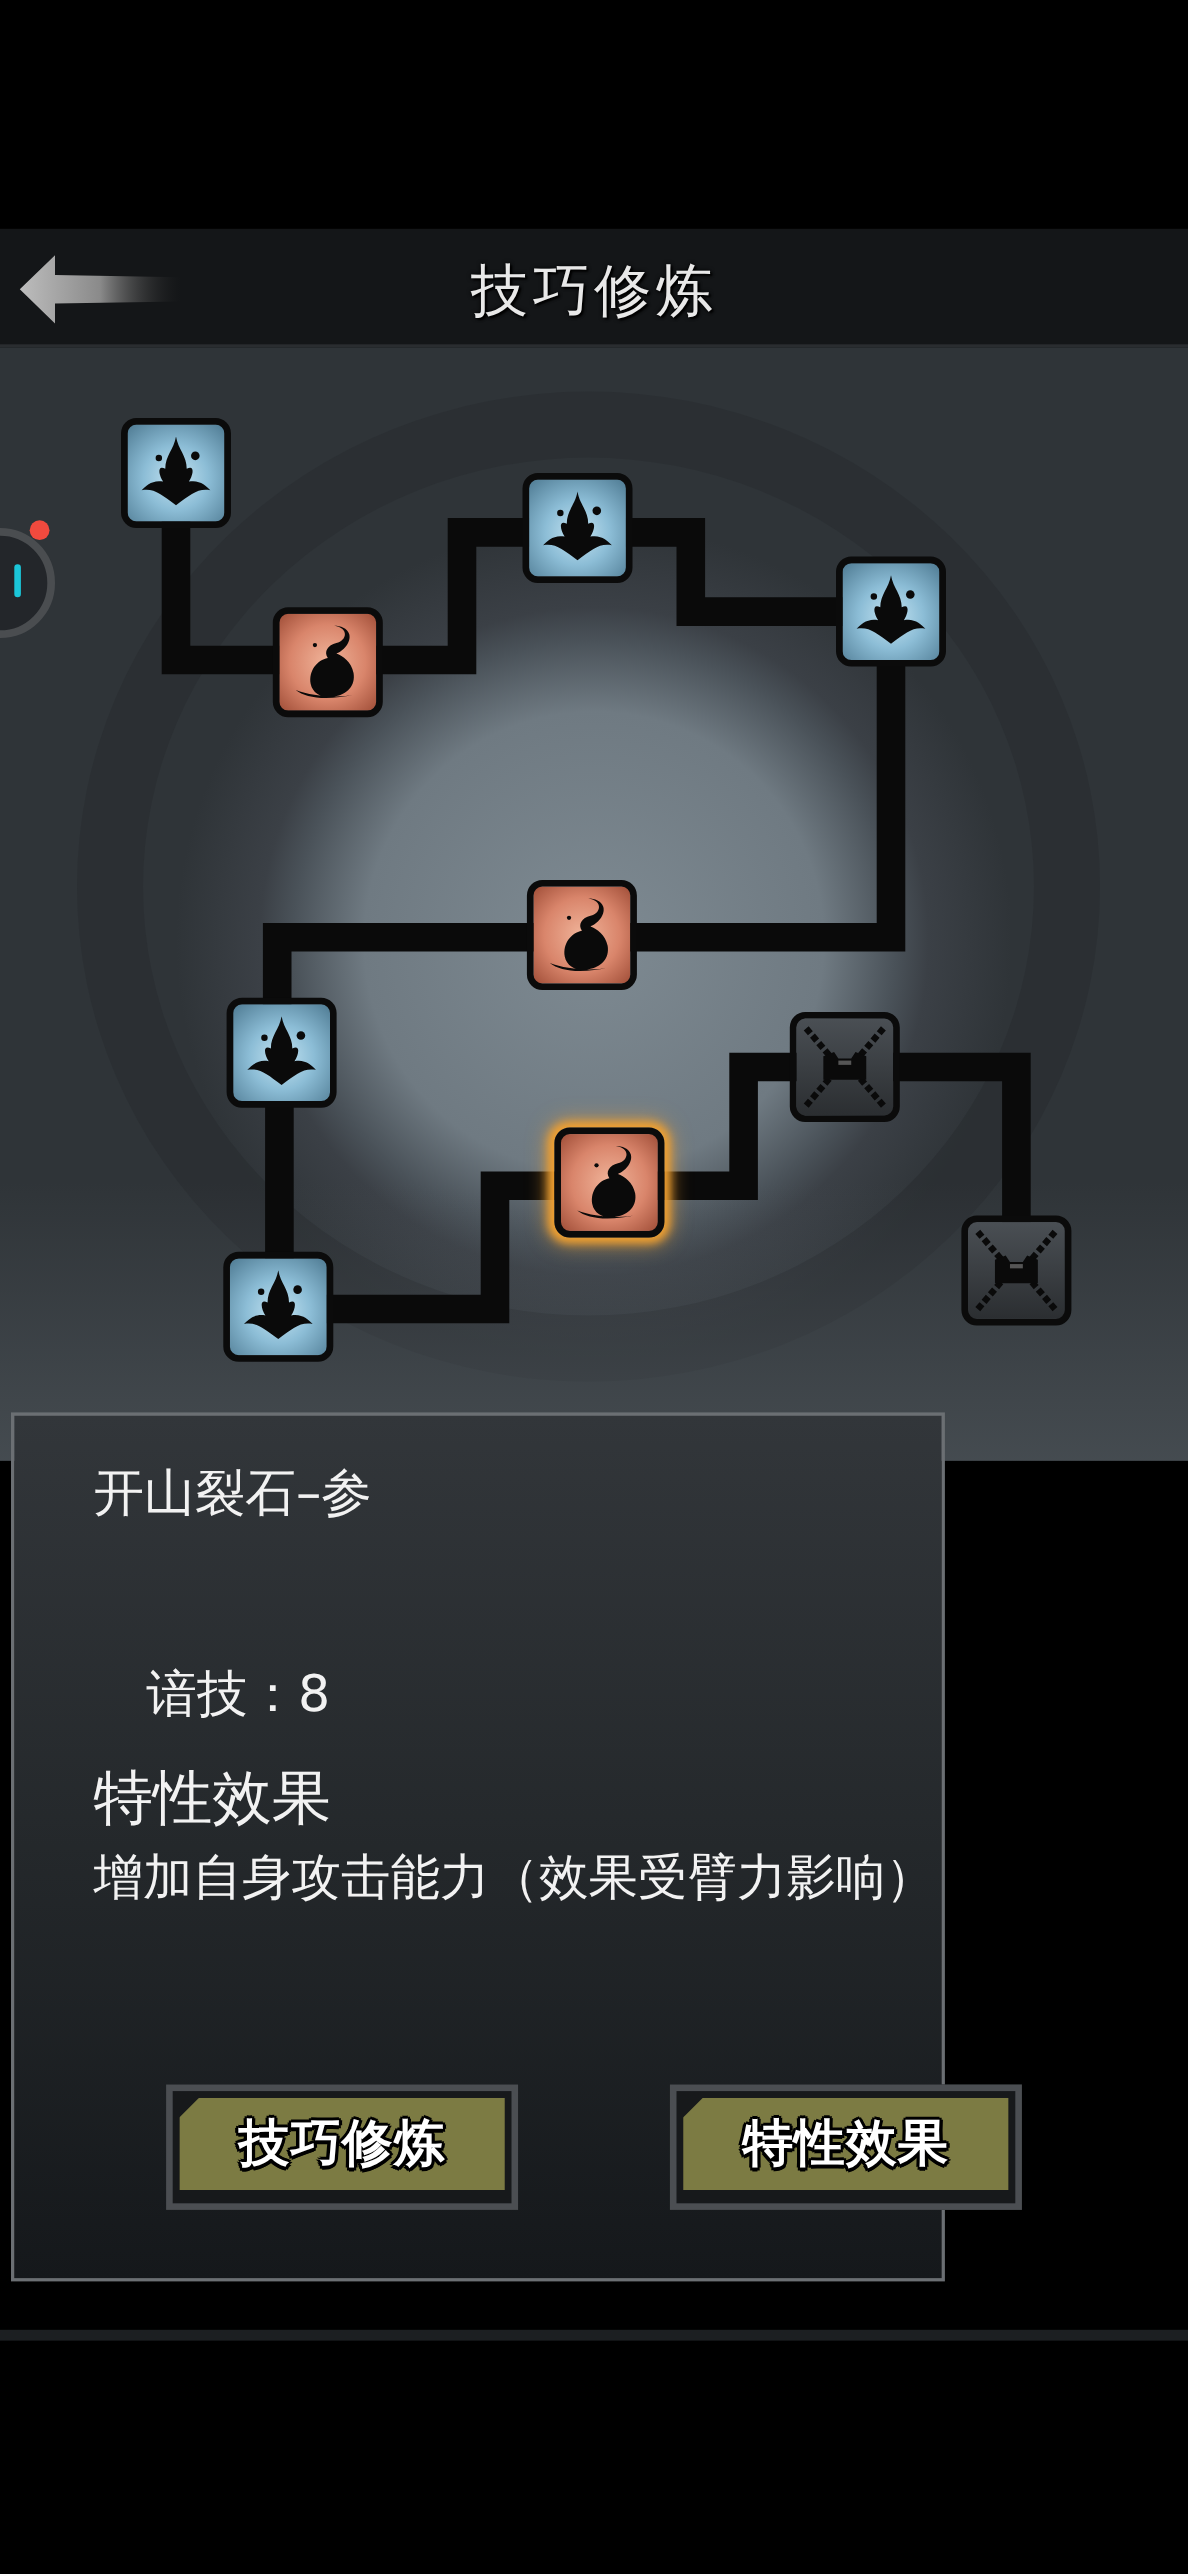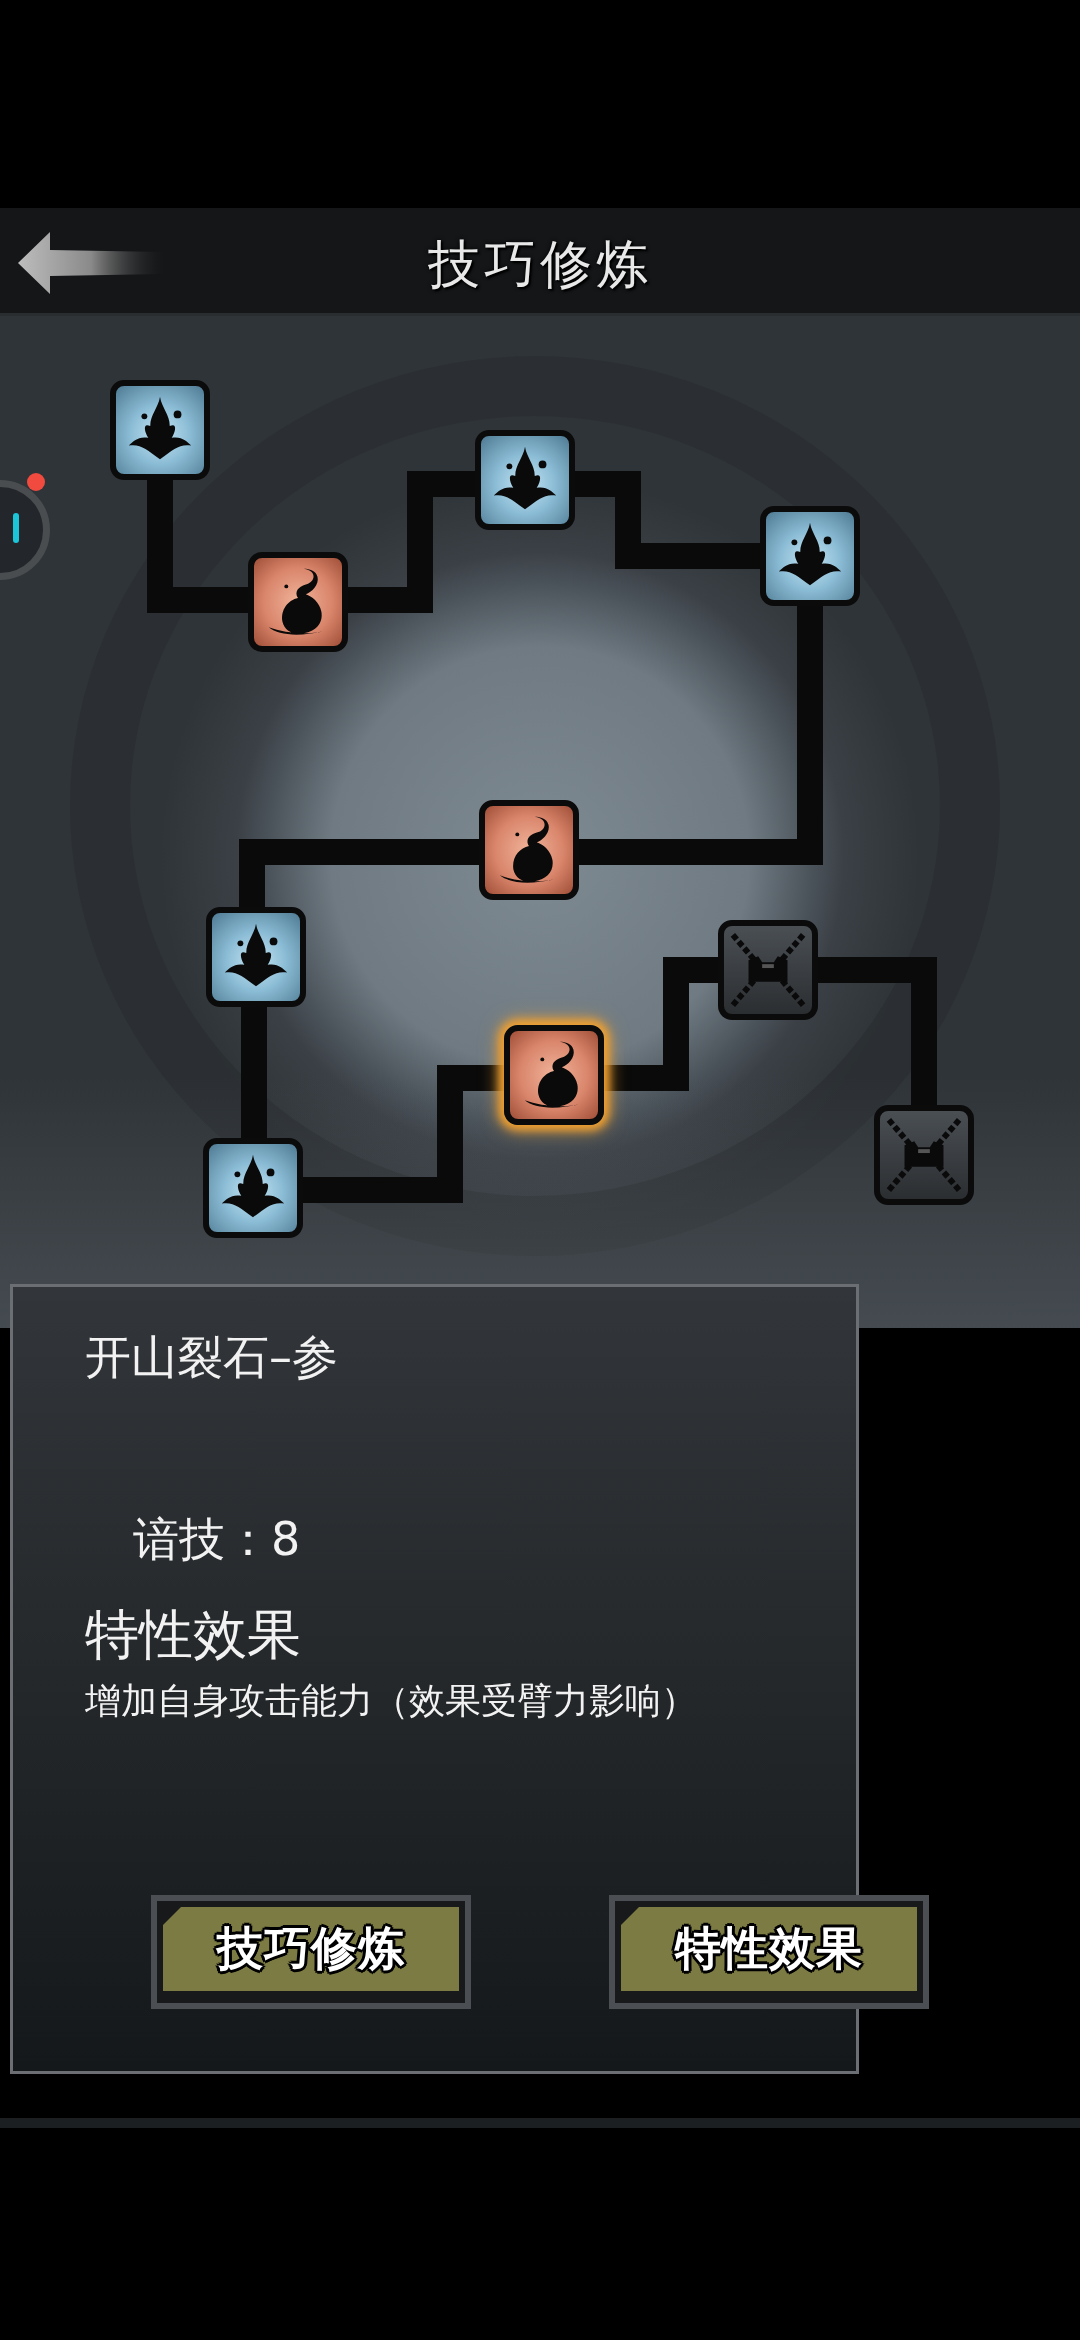--- a/index.html
+++ b/index.html
@@ -25,21 +25,21 @@
   .side-widget .dot { position:absolute; right:-2px; top:-14px; width:18px; height:18px; border-radius:50%; background:#f14a3e; }
   .side-widget .arc { position:absolute; left:56px; top:26px; width:6px; height:30px; border-radius:3px; background:#1bc6d9; }
   .panel { position:absolute; left:10px; top:1284px; width:849px; height:790px; box-sizing:border-box;
            border:3px solid #6b6f73; background: linear-gradient(180deg, #32363a 0%, #24282b 50%, #15181b 100%); }
   .panel .txt { position:absolute; color:#f2f2f2; font-family:"DejaVu Sans", sans-serif; white-space:nowrap; }
   .t-skill { left:72px; top:40px; font-size:46px; }
   .t-points { left:584px; top:40px; font-size:46px; }
   .t-realm { left:30px; top:130px; font-size:46px; }
   .t-mastery { left:72px; top:222px; font-size:46px;margin-left:48px; }
   .t-effect-h { left:72px; top:312px; font-size:54px; }
-  .t-effect { left:72px; top:390px; font-size:36px;text-align:center; }
+  .t-effect { left:72px; top:390px; font-size:45px;text-align:center; }
   .btn { position:absolute; top:608px; width:320px; height:114px; box-sizing:border-box; border:6px solid #4b4e52; background:#17191b; cursor:pointer; }
   .btn .face { position:absolute; left:6px; top:6px; right:6px; bottom:12px; background:#7c7b43;
                clip-path: polygon(18px 0, 100% 0, 100% 100%, 0 100%, 0 18px); display:flex; align-items:center; justify-content:center; }
   .btn .label { font-size:46px; color:#fff; font-weight:bold; letter-spacing:1px;
                 text-shadow: -3px 0 #000, 3px 0 #000, 0 -3px #000, 0 3px #000, -2px -2px #000, 2px 2px #000, -2px 2px #000, 2px -2px #000; }
   .btn-train { left:138px; }
   .btn-comprehend { left:596px; }
   .bottom-dark { position:absolute; left:0; top:2128px; width:1080px; height:212px; background:#000; }
   .below-panel { position:absolute; left:0; top:2118px; width:1080px; height:10px; background:#1c1f22; }
 </style>

